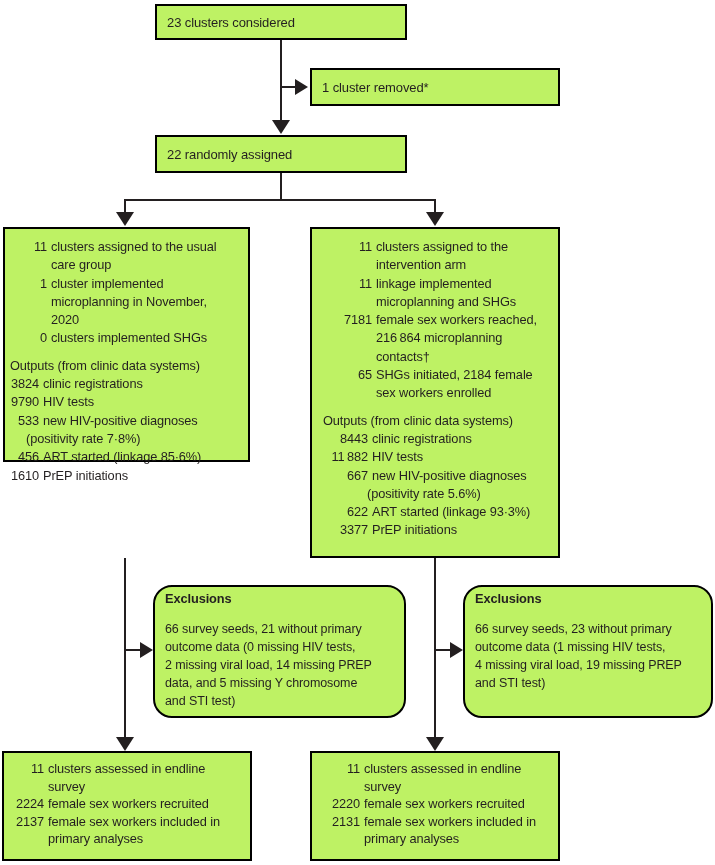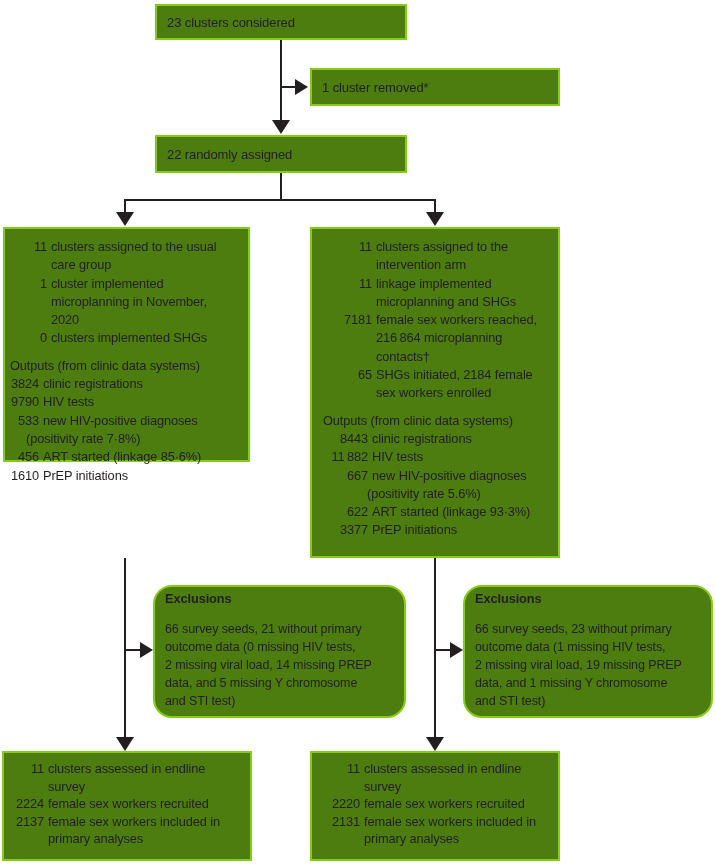--- a/index.html
+++ b/index.html
@@ -2,21 +2,21 @@
 <html><head>
 <meta charset="utf-8">
 <style>
   html,body { margin:0; padding:0; background:#ffffff; }
   .canvas {
     position:relative; width:715px; height:865px; background:#ffffff;
     font-family:"Liberation Sans", sans-serif; color:#231f20;
     font-size:12.8px; letter-spacing:-0.1px;
   }
   .box {
-    position:absolute; border:2px solid #84cc16; background:#4d7c0f;
+    position:absolute; border:2px solid #000000; background:#bef264;
     box-sizing:border-box;
   }
   .smallbox { display:flex; align-items:center; padding-left:10px; font-size:13px; }
 
   .line { white-space:nowrap; line-height:18.3px; }
   .num  { display:inline-block; text-align:right; }
   .txt  { margin-left:4px; }
   .gap  { margin-top:9px; }
 
   #arm-l { left:3px;   top:227px; width:247px; height:235px; padding:9px 2px 0 5px;  }
@@ -116,22 +116,21 @@
         <div class="line">2 missing viral load, 14 missing PREP</div>
         <div class="line">data, and 5 missing Y chromosome</div>
         <div class="line">and STI test)</div>
       </div>
   </div>
   <div class="box excl" id="excl-r">
     <div class="title">Exclusions</div>
     <div class="para">
         <div class="line">66 survey seeds, 23 without primary</div>
         <div class="line">outcome data (1 missing HIV tests,</div>
-        <div class="line">2 missing viral load, 19 missing PREP</div>
-        <div class="line">data, and 1 missing Y chromosome</div>
+        <div class="line">4 missing viral load, 19 missing PREP</div>
         <div class="line">and STI test)</div>
       </div>
   </div>
 
   <div class="box end" id="end-l">
       <div class="line a"><span class="num">11</span><span class="txt">clusters assessed in endline</span></div>
       <div class="line ac">survey</div>
       <div class="line a"><span class="num">2224</span><span class="txt">female sex workers recruited</span></div>
       <div class="line a"><span class="num">2137</span><span class="txt">female sex workers included in</span></div>
       <div class="line ac">primary analyses</div>

